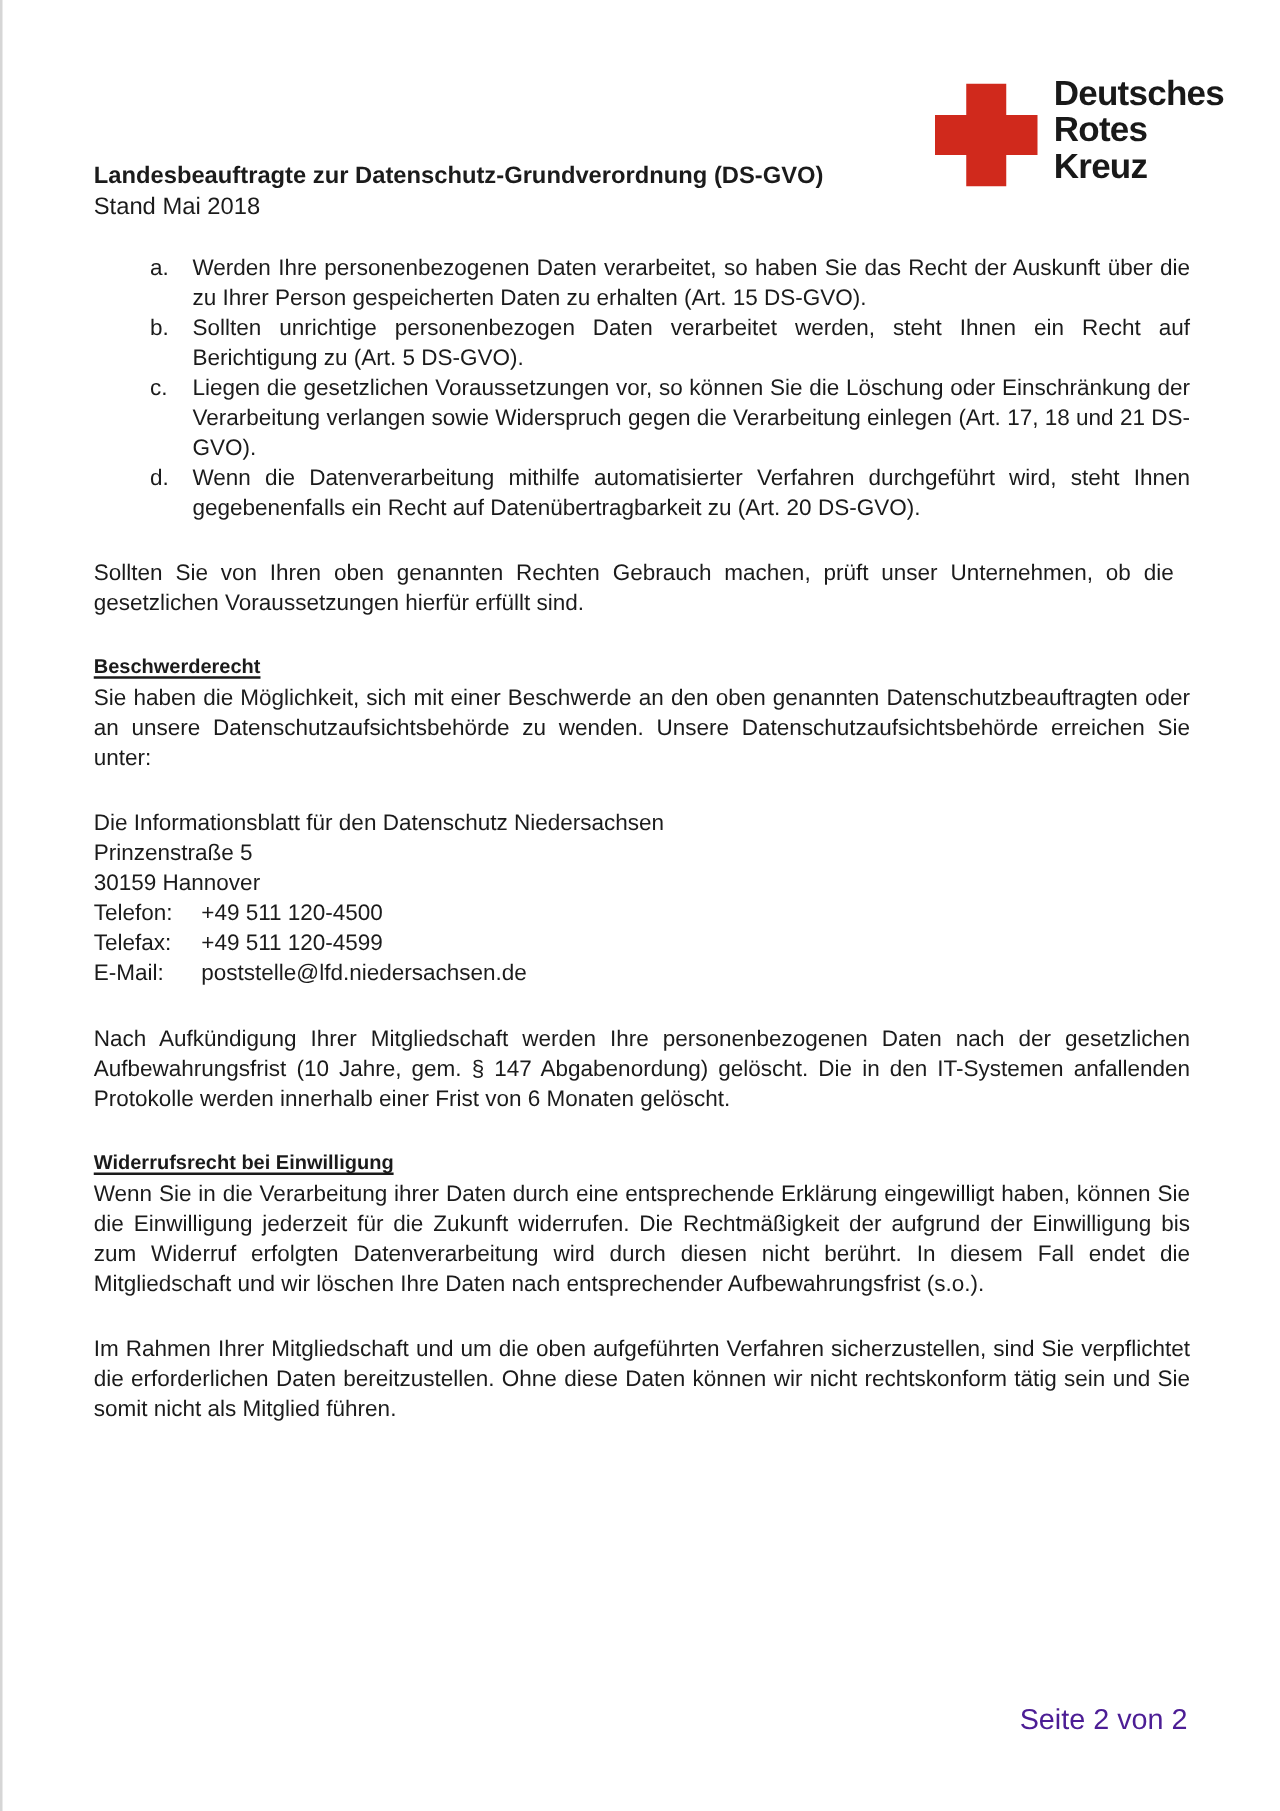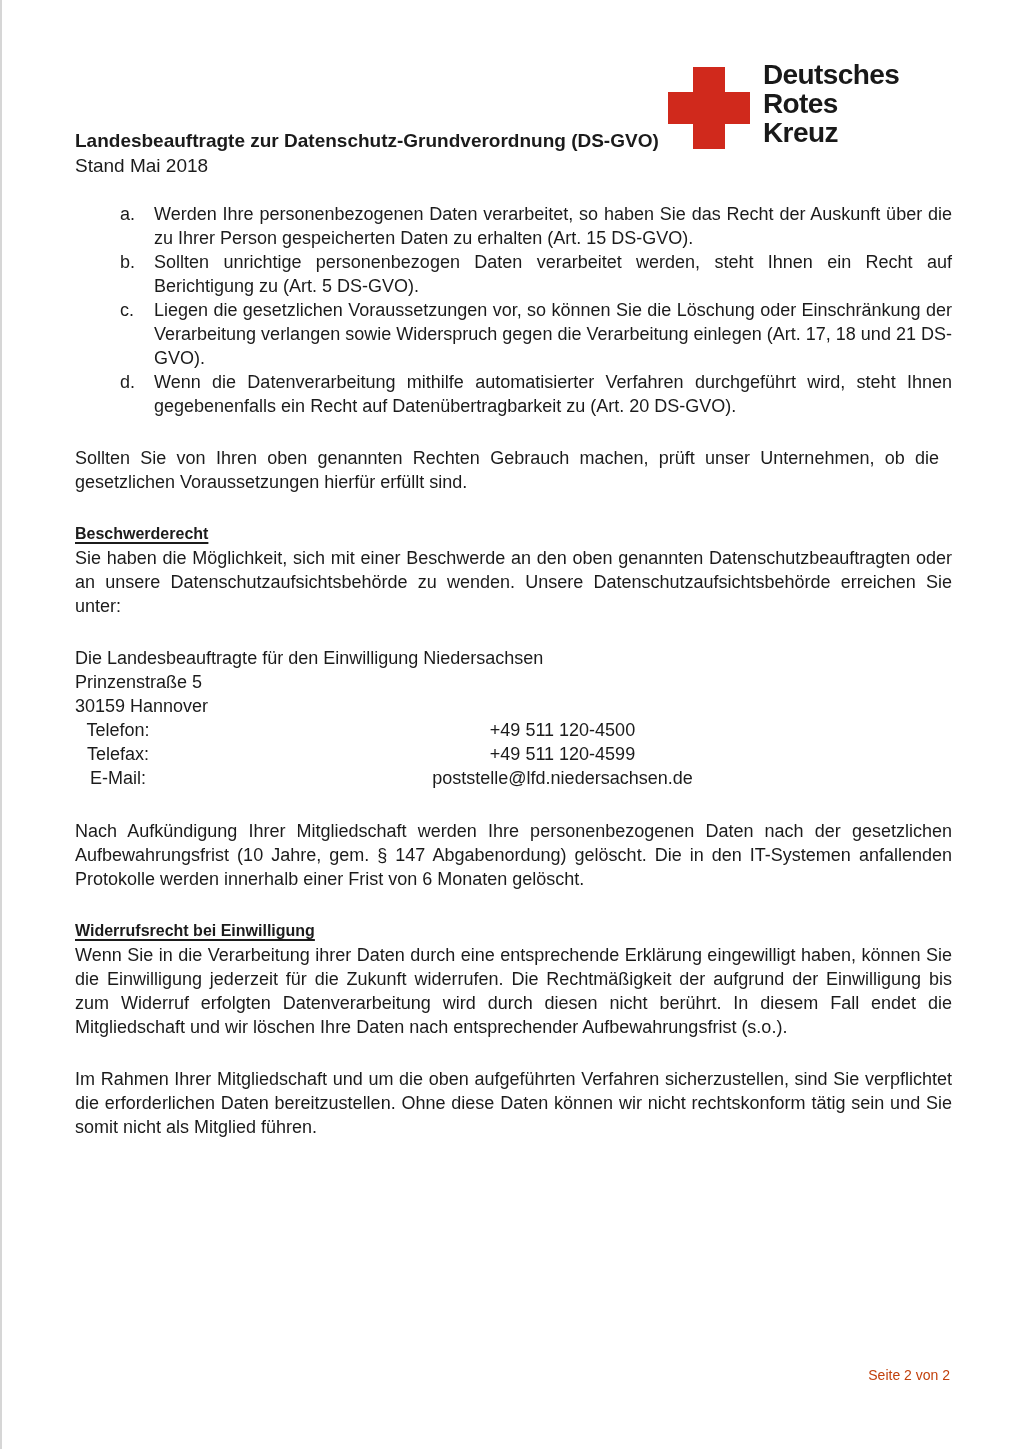--- a/index.html
+++ b/index.html
@@ -16,21 +16,21 @@
     line-height: 24px;
     color: #1b1b1b;
     overflow: hidden;
   }
 
   
   .title-block { position: absolute; left: 73px; top: 128px; width: 640px; }
   .doc-title { font-size: 19px; font-weight: 700; margin: 0; line-height: 25px; }
   .doc-subtitle { font-size: 19px; line-height: 25px; }
 
-  .logo { position: absolute; left: 666px; top: 60px; display: flex; align-items: flex-start; }
+  .logo { position: absolute; left: 746px; top: 60px; display: flex; align-items: flex-start; }
   .cross { position: relative; width: 82px; height: 82px; margin-top: 7px; flex: 0 0 auto; }
   .cross .bar-v { position: absolute; left: 25px; top: 0; width: 32px; height: 82px; }
   .cross .bar-h { position: absolute; left: 0; top: 25px; width: 82px; height: 32px; }
   .logo-text {
     margin-left: 13px;
     font-size: 28px;
     font-weight: 700;
     line-height: 29px;
     letter-spacing: -0.6px;
     color: #191919;
@@ -58,32 +58,32 @@
     margin: 0;
     line-height: 24px;
     text-decoration: underline;
     text-decoration-thickness: 2px;
     text-underline-offset: 3px;
     text-align: left;
   }
   .section-body { margin: 0; }
 
   .contact { margin: 0 0 29px 0; text-align: left; }
-  .contact-row { display: flex; text-align: center; gap: 12px; }
+  .contact-row { display: flex; text-align: left; }
   .contact-label { flex: 0 0 86px; }
   .contact-value { flex: 1 1 auto; }
 
   
   .footer {
     position: absolute;
     top: 1363px;
     right: 74px;
-    font-size: 14px;
+    font-size: 23px;
     line-height: 25px;
-    color: #c2410c;
+    color: #4c1d95;
   }
 </style>
 </head>
 <body>
 
 <div class="page">
 
   <div class="title-block">
     <h1 class="doc-title">Landesbeauftragte zur Datenschutz-Grundverordnung (DS-GVO)</h1>
     <div class="doc-subtitle">Stand Mai 2018</div>
@@ -123,21 +123,21 @@
     </div>
 
     <p class="para">Sollten Sie von Ihren oben genannten Rechten Gebrauch machen, prüft unser Unternehmen, ob die gesetzlichen Voraussetzungen hierfür erfüllt sind.</p>
 
     <div class="section">
       <h2 class="section-heading">Beschwerderecht</h2>
       <p class="section-body">Sie haben die Möglichkeit, sich mit einer Beschwerde an den oben genannten Datenschutzbeauftragten oder an unsere Datenschutzaufsichtsbehörde zu wenden. Unsere Datenschutzaufsichtsbehörde erreichen Sie unter:</p>
     </div>
 
     <div class="contact">
-      <div class="contact-line">Die Landesbeauftragte für den Einwilligung Niedersachsen</div>
+      <div class="contact-line">Die Informationsblatt für den Datenschutz Niedersachsen</div>
       <div class="contact-line">Prinzenstraße 5</div>
       <div class="contact-line">30159 Hannover</div>
       <div class="contact-row">
         <span class="contact-label">Telefon:</span>
         <span class="contact-value">+49 511 120-4500</span>
       </div>
       <div class="contact-row">
         <span class="contact-label">Telefax:</span>
         <span class="contact-value">+49 511 120-4599</span>
       </div>

